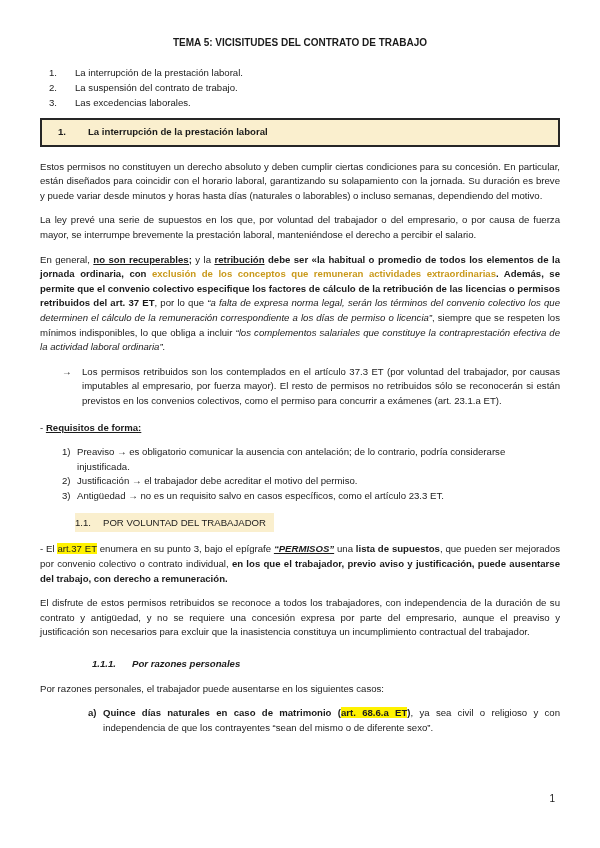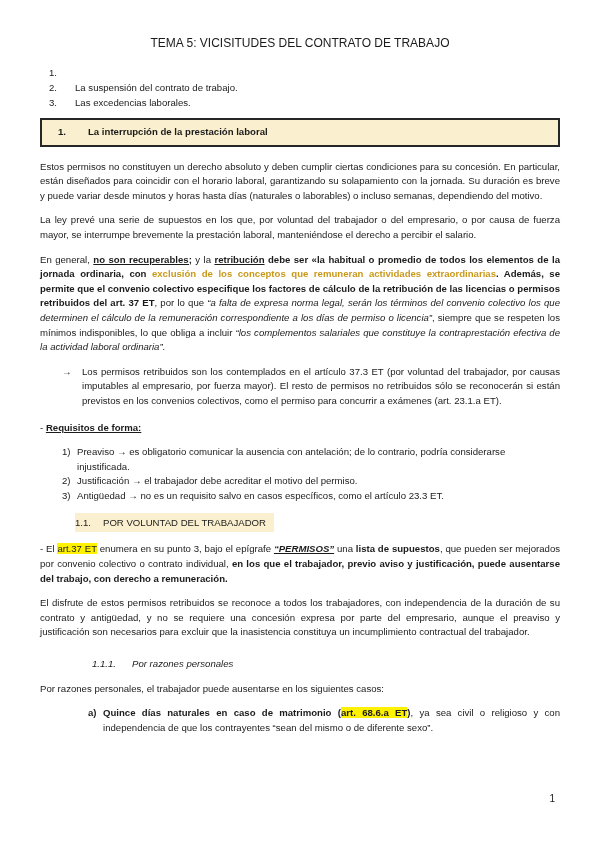--- a/index.html
+++ b/index.html
@@ -10,22 +10,22 @@
     padding:36px 40px 0 40px;
     overflow:hidden;
     background:#ffffff;
     color:var(--text,#1b1b1b);
     font-family:"Liberation Sans","DejaVu Sans",sans-serif;
     font-size:9.6px;
     line-height:14.6px;
   }
   .doc-title{
     text-align:center;
-    font-weight:normal;
-    font-size:12px;
+    font-weight:bold;
+    font-size:10px;
     margin:0 0 14px 0;
   }
   
   .b{font-weight:bold;}
   .u{text-decoration:underline;font-weight:bold;}
   .i{font-style:italic;}
   .hl{background:var(--highlight-yellow,#fff200);}
   .gold{color:var(--accent-gold,#c9991b);}
 
   .toc{margin:0 0 8px 0;}
@@ -54,21 +54,21 @@
   .req-head{margin:0 0 10px 0;}
 
   .req-list{margin:0 0 10px 0;}
   .req-row{display:flex;margin-left:22px;}
   .req-num{flex:0 0 15px;}
 
   .h11{margin:0 0 10px 35px;line-height:15px;}
   .h11 .hlwrap{background:var(--cream,#faefce);display:inline-block;padding:2px 8px 2px 0;}
   .h11 .hnum{display:inline-block;width:28px;}
 
-  .h111{margin:17px 0 10px 52px;font-style:italic;}
+  .h111{margin:17px 0 10px 52px;font-style:italic;font-weight:bold;}
   .h111 .hnum{display:inline-block;width:40px;}
 
   .case-row{display:flex;margin-left:48px;}
   .case-marker{flex:0 0 15px;font-weight:bold;}
   .case-text{flex:1;text-align:justify;}
 
   .page-number{
     position:absolute;
     right:45px;top:792px;
     font-size:10px;
@@ -77,20 +77,21 @@
 </head>
 <body>
 
 <div class="page">
 
   <div class="doc-title">TEMA 5: VICISITUDES DEL CONTRATO DE TRABAJO</div>
 
   <div class="toc">
     <div class="toc-row">
       <span class="toc-num">1.</span>
+      <span>La interrupción de la prestación laboral.</span>
     </div>
     <div class="toc-row">
       <span class="toc-num">2.</span>
       <span>La suspensión del contrato de trabajo.</span>
     </div>
     <div class="toc-row">
       <span class="toc-num">3.</span>
       <span>Las excedencias laborales.</span>
     </div>
   </div>

